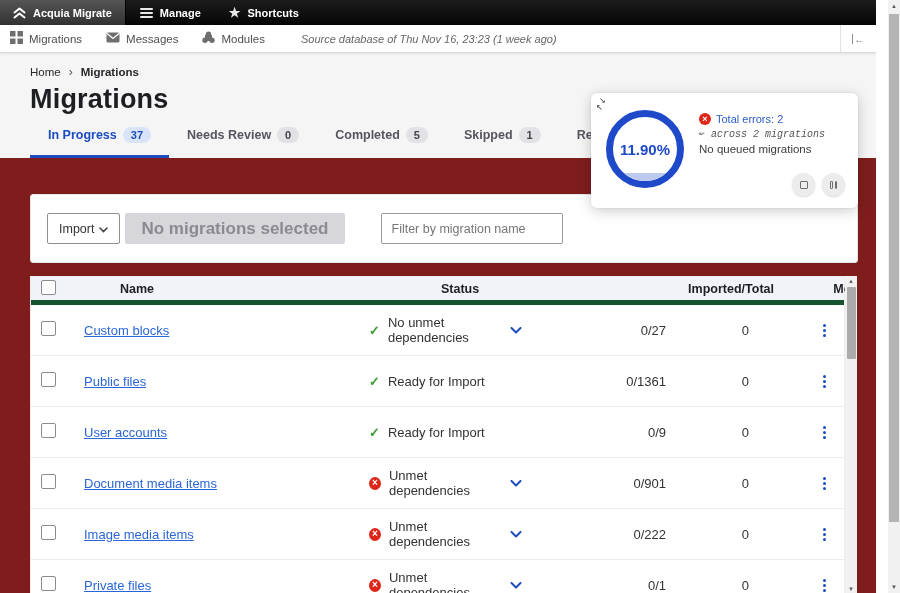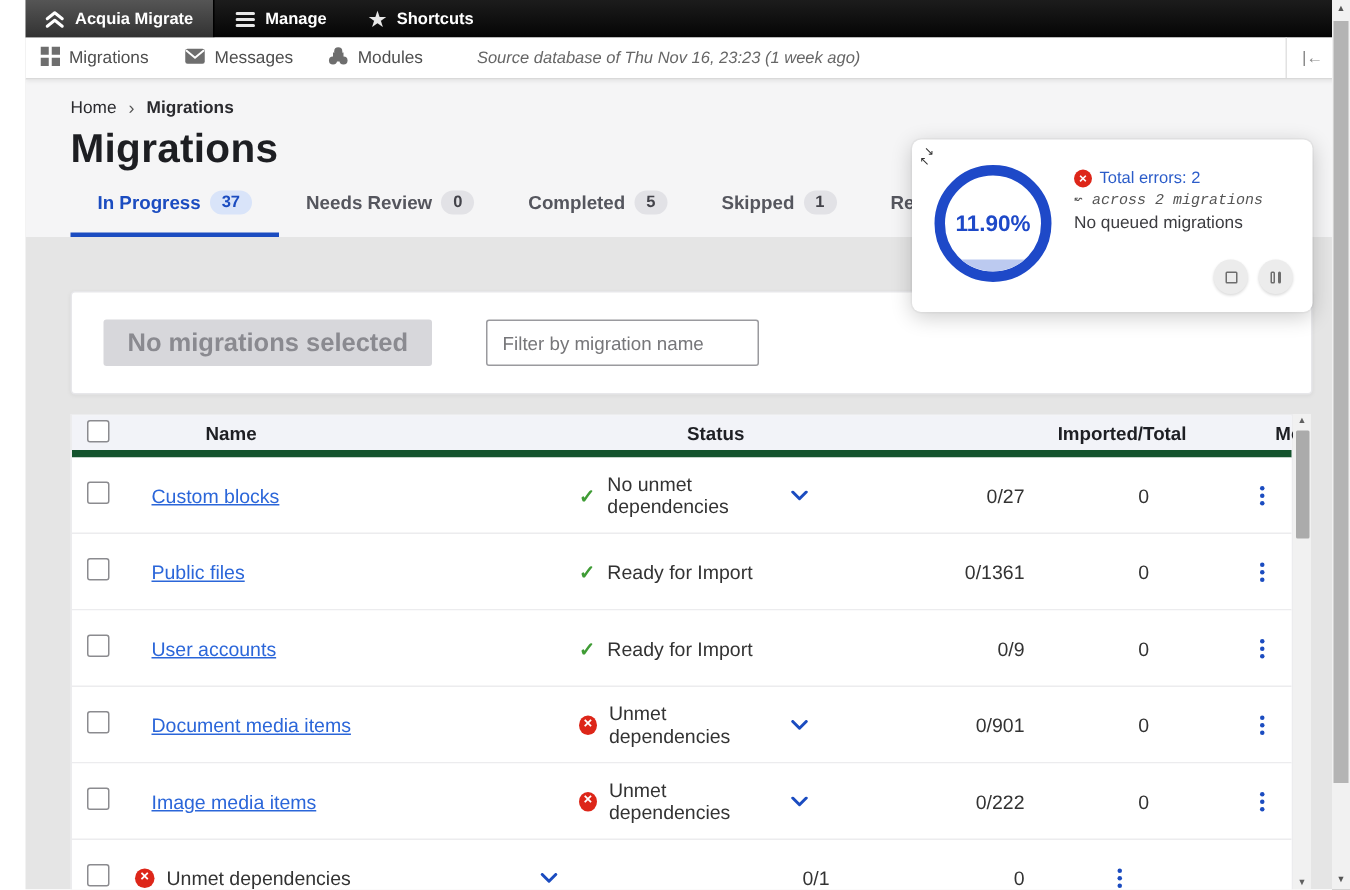--- a/index.html
+++ b/index.html
@@ -1,18 +1,18 @@
 <!DOCTYPE html>
 <html><head>
 <meta charset="utf-8">
 <style>
   * { margin:0; padding:0; box-sizing:border-box; }
   html,body { width:900px; height:593px; overflow:hidden; background:#fff;
               font-family:"Liberation Sans", sans-serif; }
-  .viewport { position:relative; width:876px; height:593px; overflow:hidden; background:#e5e5e5;margin-left:17px; }
+  .viewport { position:relative; width:876px; height:593px; overflow:hidden; background:#7f1d1d; }
 
   
   .topbar { display:flex; align-items:stretch; height:25px; background:linear-gradient(180deg,#1c1c1c,#050505); color:#fff; font-size:11px; font-weight:bold; }
   .brand { display:flex; align-items:center; gap:7px; padding:0 13px; background:linear-gradient(180deg,#555,#323232); border-right:1px solid #000; cursor:pointer; }
   .top-item { display:flex; align-items:center; gap:7px; padding:0 14px; cursor:pointer; }
   .top-item svg, .brand svg { display:block; }
   .star-glyph { color:#e8e8e8; font-size:13px; line-height:1; }
 
   
   .toolbar { display:flex; align-items:center; height:28px; background:#fff; border-bottom:1px solid #d9d9d9; box-shadow:0 1px 3px rgba(0,0,0,.08); position:relative; z-index:5; }
@@ -194,20 +194,28 @@
       <div class="tab">
         <span>Refresh</span>
         <span class="badge">0</span>
       </div>
     </div>
   </section>
 
   <main class="main">
 
     <div class="filter-card">
+      <button class="import-btn">
+        <span>Import</span>
+        <span>
+          <svg width="9" height="6" viewBox="0 0 9 6">
+              <path d="M1 1 L4.5 4.5 L8 1" stroke="#444" stroke-width="1.6" fill="none" stroke-linecap="round"></path>
+            </svg>
+        </span>
+      </button>
       <button class="disabled-btn" disabled="">No migrations selected</button>
       <input class="filter-input" type="text" placeholder="Filter by migration name" style="">
     </div>
 
     <div class="table-area">
       <div class="mig-table">
         <div class="thead-row">
           <span><input type="checkbox" class="cb" style=""></span>
           <span class="col-name">Name</span>
           <span>Status</span>
@@ -326,20 +334,21 @@
                 <span class="dots">
                   <i></i>
                   <i></i>
                   <i></i>
                 </span>
               </span>
   </div>
 
   <div class="trow">
     <span><input type="checkbox" class="cb" style=""></span>
+    <span class="col-name"><a class="row-link">Private files</a></span>
     <span class="col-status">
       <span class="status-icon error">×</span>
       <span class="status-text">Unmet dependencies</span>
       <span class="status-chevron">
         <svg width="12" height="7" viewBox="0 0 12 7">
                     <path d="M1.5 1 L6 5.5 L10.5 1" stroke="#1b4cc0" stroke-width="2" fill="none" stroke-linecap="round" stroke-linejoin="round"></path>
                   </svg>
       </span>
     </span>
     <span class="col-imported cell-imported">0/1</span>

